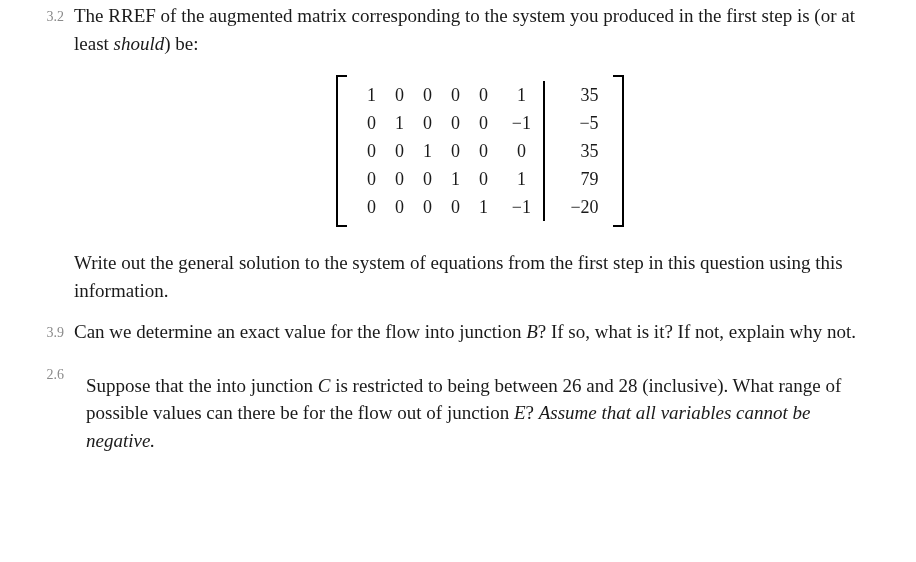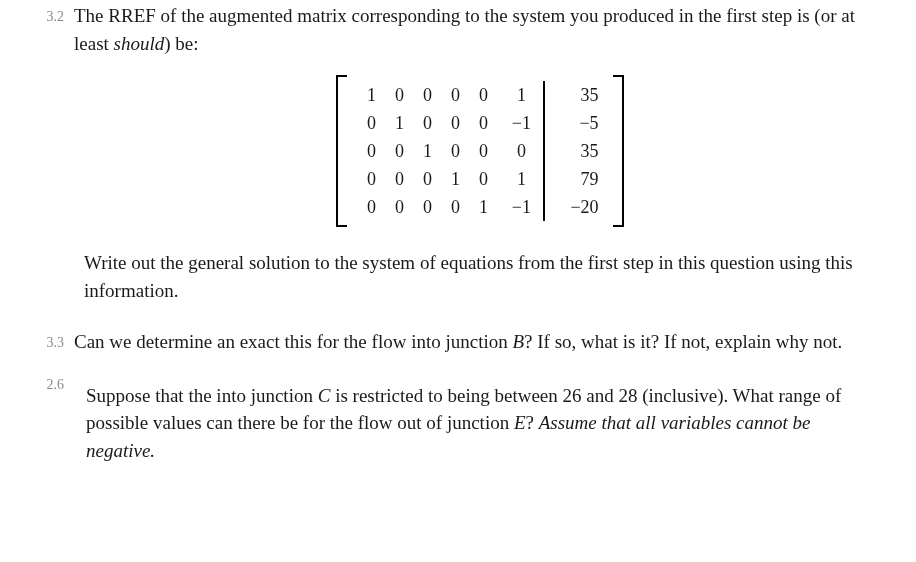--- a/index.html
+++ b/index.html
@@ -160,29 +160,29 @@
               <span class="cell">−5</span>
               <span class="cell">35</span>
               <span class="cell">79</span>
               <span class="cell">−20</span>
             </div>
           </div>
           <div class="bracket bracket-right"></div>
         </div>
       </div>
 
-      <p style="margin:10px">Write out the general solution to the system of equations from the first step in this question using this information.</p>
+      <p style="margin:0">Write out the general solution to the system of equations from the first step in this question using this information.</p>
     </div>
   </div>
 
   <div class="q">
-    <div class="qnum">3.3</div>
+    <div class="qnum">3.9</div>
     <div class="qbody">
       <p style="margin:0">
-        <span>Can we determine an exact this for the flow into junction </span><em>B</em><span>? If so, what is it? If not, explain why not.</span>
+        <span>Can we determine an exact value for the flow into junction </span><em>B</em><span>? If so, what is it? If not, explain why not.</span>
       </p>
     </div>
   </div>
 
   <div class="q">
     <div class="qnum">2.6</div>
     <div class="qbody">
       <p style="margin:12px">
         <span>Suppose that the into junction </span><em>C</em><span> is restricted to being between 26 and 28 (inclusive). What range of possible values can there be for the flow out of junction </span><em>E</em><span>? </span><em>Assume that all variables cannot be negative.</em>
       </p>

